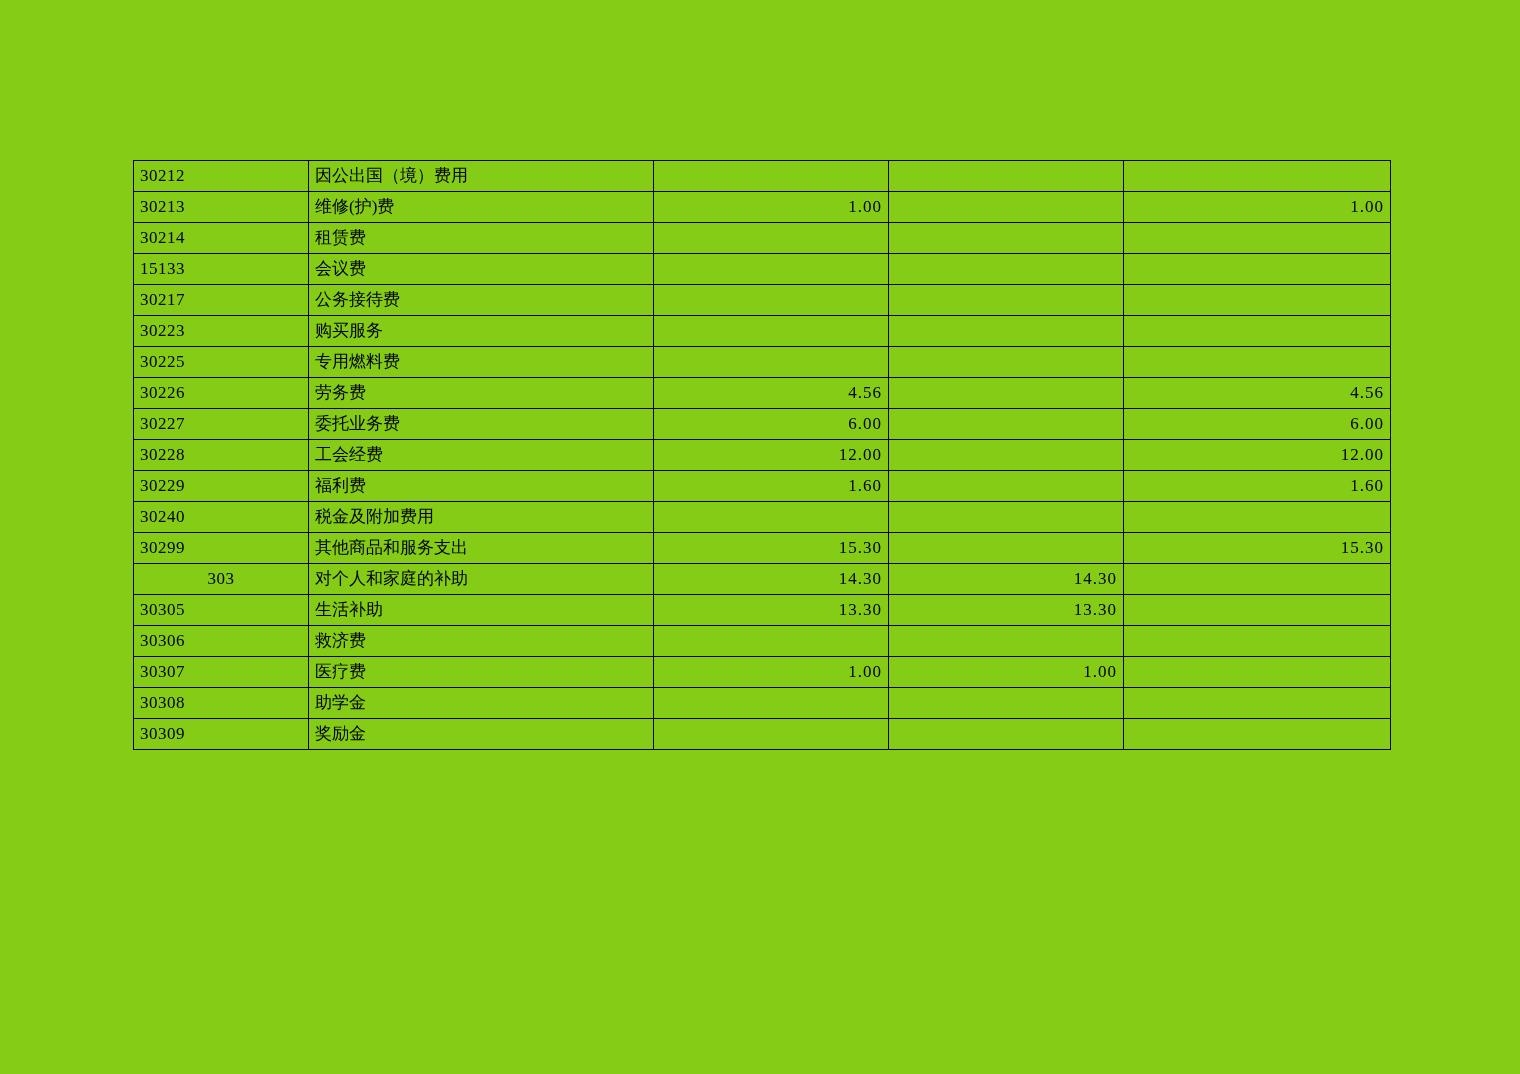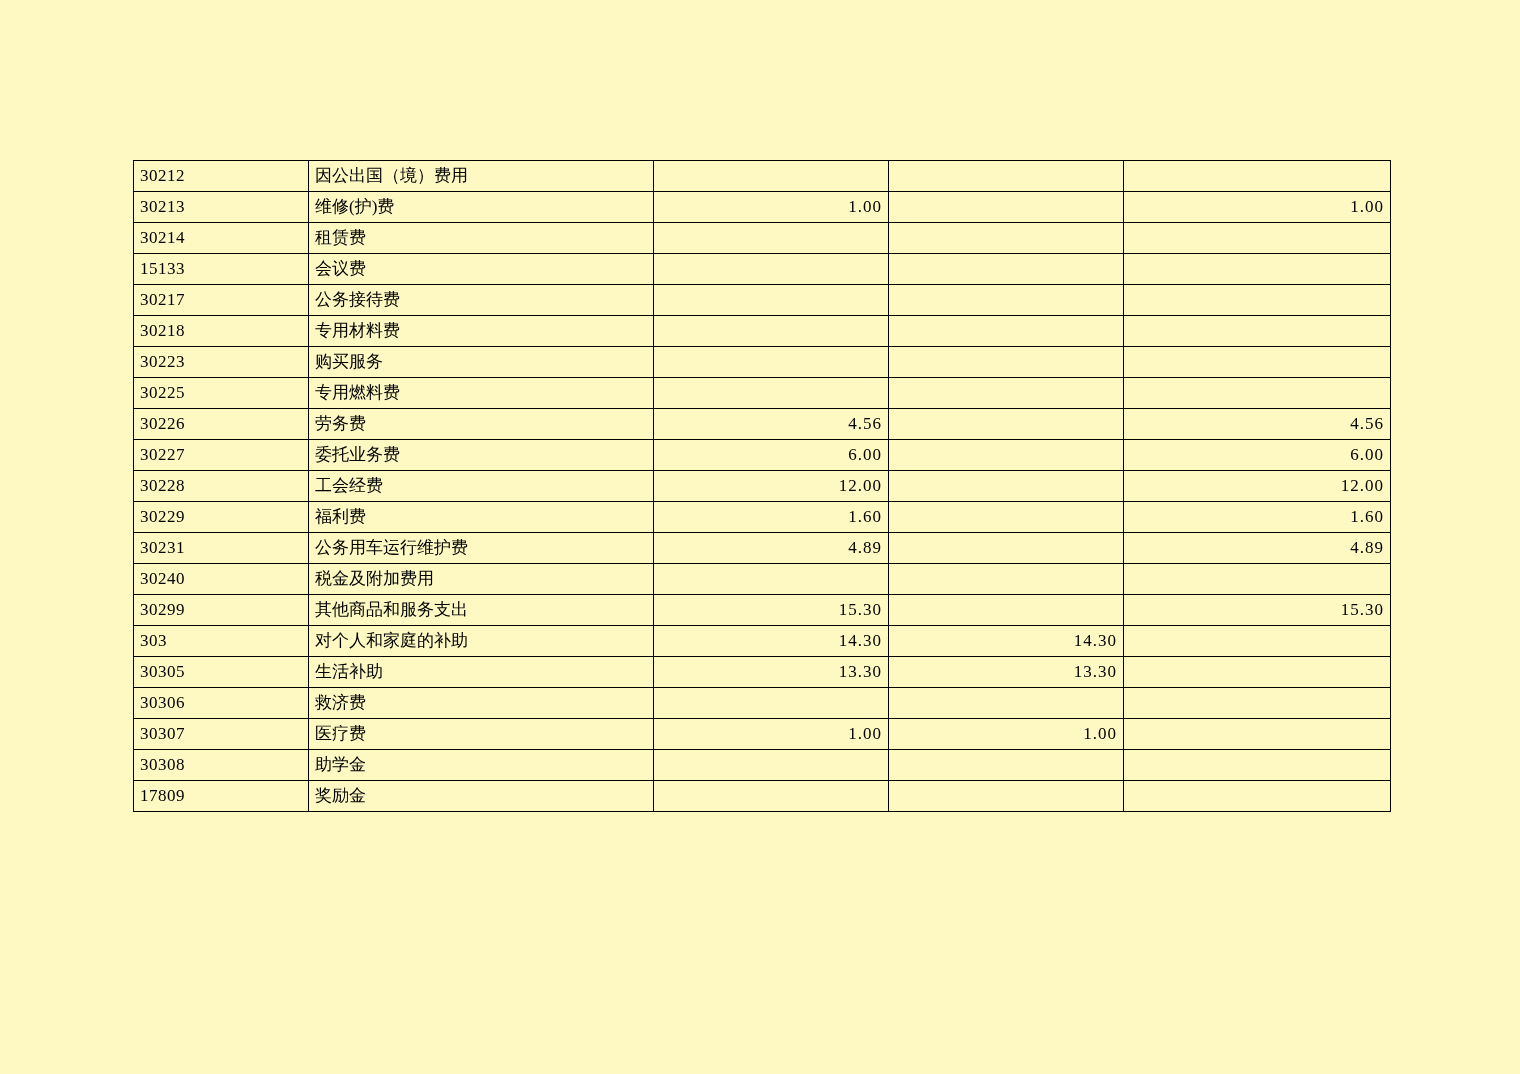--- a/index.html
+++ b/index.html
@@ -11,21 +11,21 @@
     width: 1520px;
     height: 1074px;
     font-family: "Liberation Serif", "DejaVu Serif", serif;
     color: #000000;
     overflow: hidden;
   }
   .page {
     position: relative;
     width: 1520px;
     height: 1074px;
-    background: #fef9c3;
+    background: #84cc16;
   }
   .budget-table {
     position: absolute;
     left: 133px;
     top: 160px;
     width: 1257px;
     border-collapse: collapse;
     table-layout: fixed;
   }
   .budget-table td {
@@ -43,21 +43,21 @@
   col.c-total  { width: 235px; }
   col.c-basic  { width: 235px; }
   col.c-proj   { width: 267px; }
 
   .code-cell {
     font-family: "Liberation Serif", "DejaVu Serif", serif;
     font-size: 17px;
     letter-spacing: 0.5px;
   }
   .code-indent { padding-left: 24px; }
-  .code-top    { padding-left: 2px; }
+  .code-top    { padding-left: 2px; text-align: center; }
 
   .name-cell {
     font-family: "Liberation Serif", "DejaVu Serif", serif;
     font-size: 17.5px;
   }
   .name-indent { padding-left: 36px; font-family: Liberation Serif, serif; }
   .name-top    { padding-left: 14px; margin-left: 21px; }
 
   .num-cell {
     text-align: right;
@@ -109,27 +109,20 @@
           <td class="num-cell"></td>
         </tr>
         <tr>
           <td class="code-cell code-indent">30217</td>
           <td class="name-cell name-indent">公务接待费</td>
           <td class="num-cell"></td>
           <td class="num-cell"></td>
           <td class="num-cell"></td>
         </tr>
         <tr>
-          <td class="code-cell code-indent">30218</td>
-          <td class="name-cell name-indent">专用材料费</td>
-          <td class="num-cell"></td>
-          <td class="num-cell"></td>
-          <td class="num-cell"></td>
-        </tr>
-        <tr>
           <td class="code-cell code-indent">30223</td>
           <td class="name-cell name-indent">购买服务</td>
           <td class="num-cell"></td>
           <td class="num-cell"></td>
           <td class="num-cell"></td>
         </tr>
         <tr>
           <td class="code-cell code-indent">30225</td>
           <td class="name-cell name-indent">专用燃料费</td>
           <td class="num-cell"></td>
@@ -156,27 +149,20 @@
           <td class="num-cell">12.00</td>
           <td class="num-cell"></td>
           <td class="num-cell">12.00</td>
         </tr>
         <tr>
           <td class="code-cell code-indent">30229</td>
           <td class="name-cell name-indent">福利费</td>
           <td class="num-cell">1.60</td>
           <td class="num-cell"></td>
           <td class="num-cell">1.60</td>
-        </tr>
-        <tr>
-          <td class="code-cell code-indent">30231</td>
-          <td class="name-cell name-indent">公务用车运行维护费</td>
-          <td class="num-cell">4.89</td>
-          <td class="num-cell"></td>
-          <td class="num-cell">4.89</td>
         </tr>
         <tr>
           <td class="code-cell code-indent">30240</td>
           <td class="name-cell name-indent">税金及附加费用</td>
           <td class="num-cell"></td>
           <td class="num-cell"></td>
           <td class="num-cell"></td>
         </tr>
         <tr>
           <td class="code-cell code-indent">30299</td>
@@ -214,21 +200,21 @@
           <td class="num-cell"></td>
         </tr>
         <tr>
           <td class="code-cell code-indent">30308</td>
           <td class="name-cell name-indent">助学金</td>
           <td class="num-cell"></td>
           <td class="num-cell"></td>
           <td class="num-cell"></td>
         </tr>
         <tr>
-          <td class="code-cell code-indent">17809</td>
+          <td class="code-cell code-indent">30309</td>
           <td class="name-cell name-indent">奖励金</td>
           <td class="num-cell"></td>
           <td class="num-cell"></td>
           <td class="num-cell"></td>
         </tr>
       </tbody>
   </table>
 </div>
 
 </body></html>

